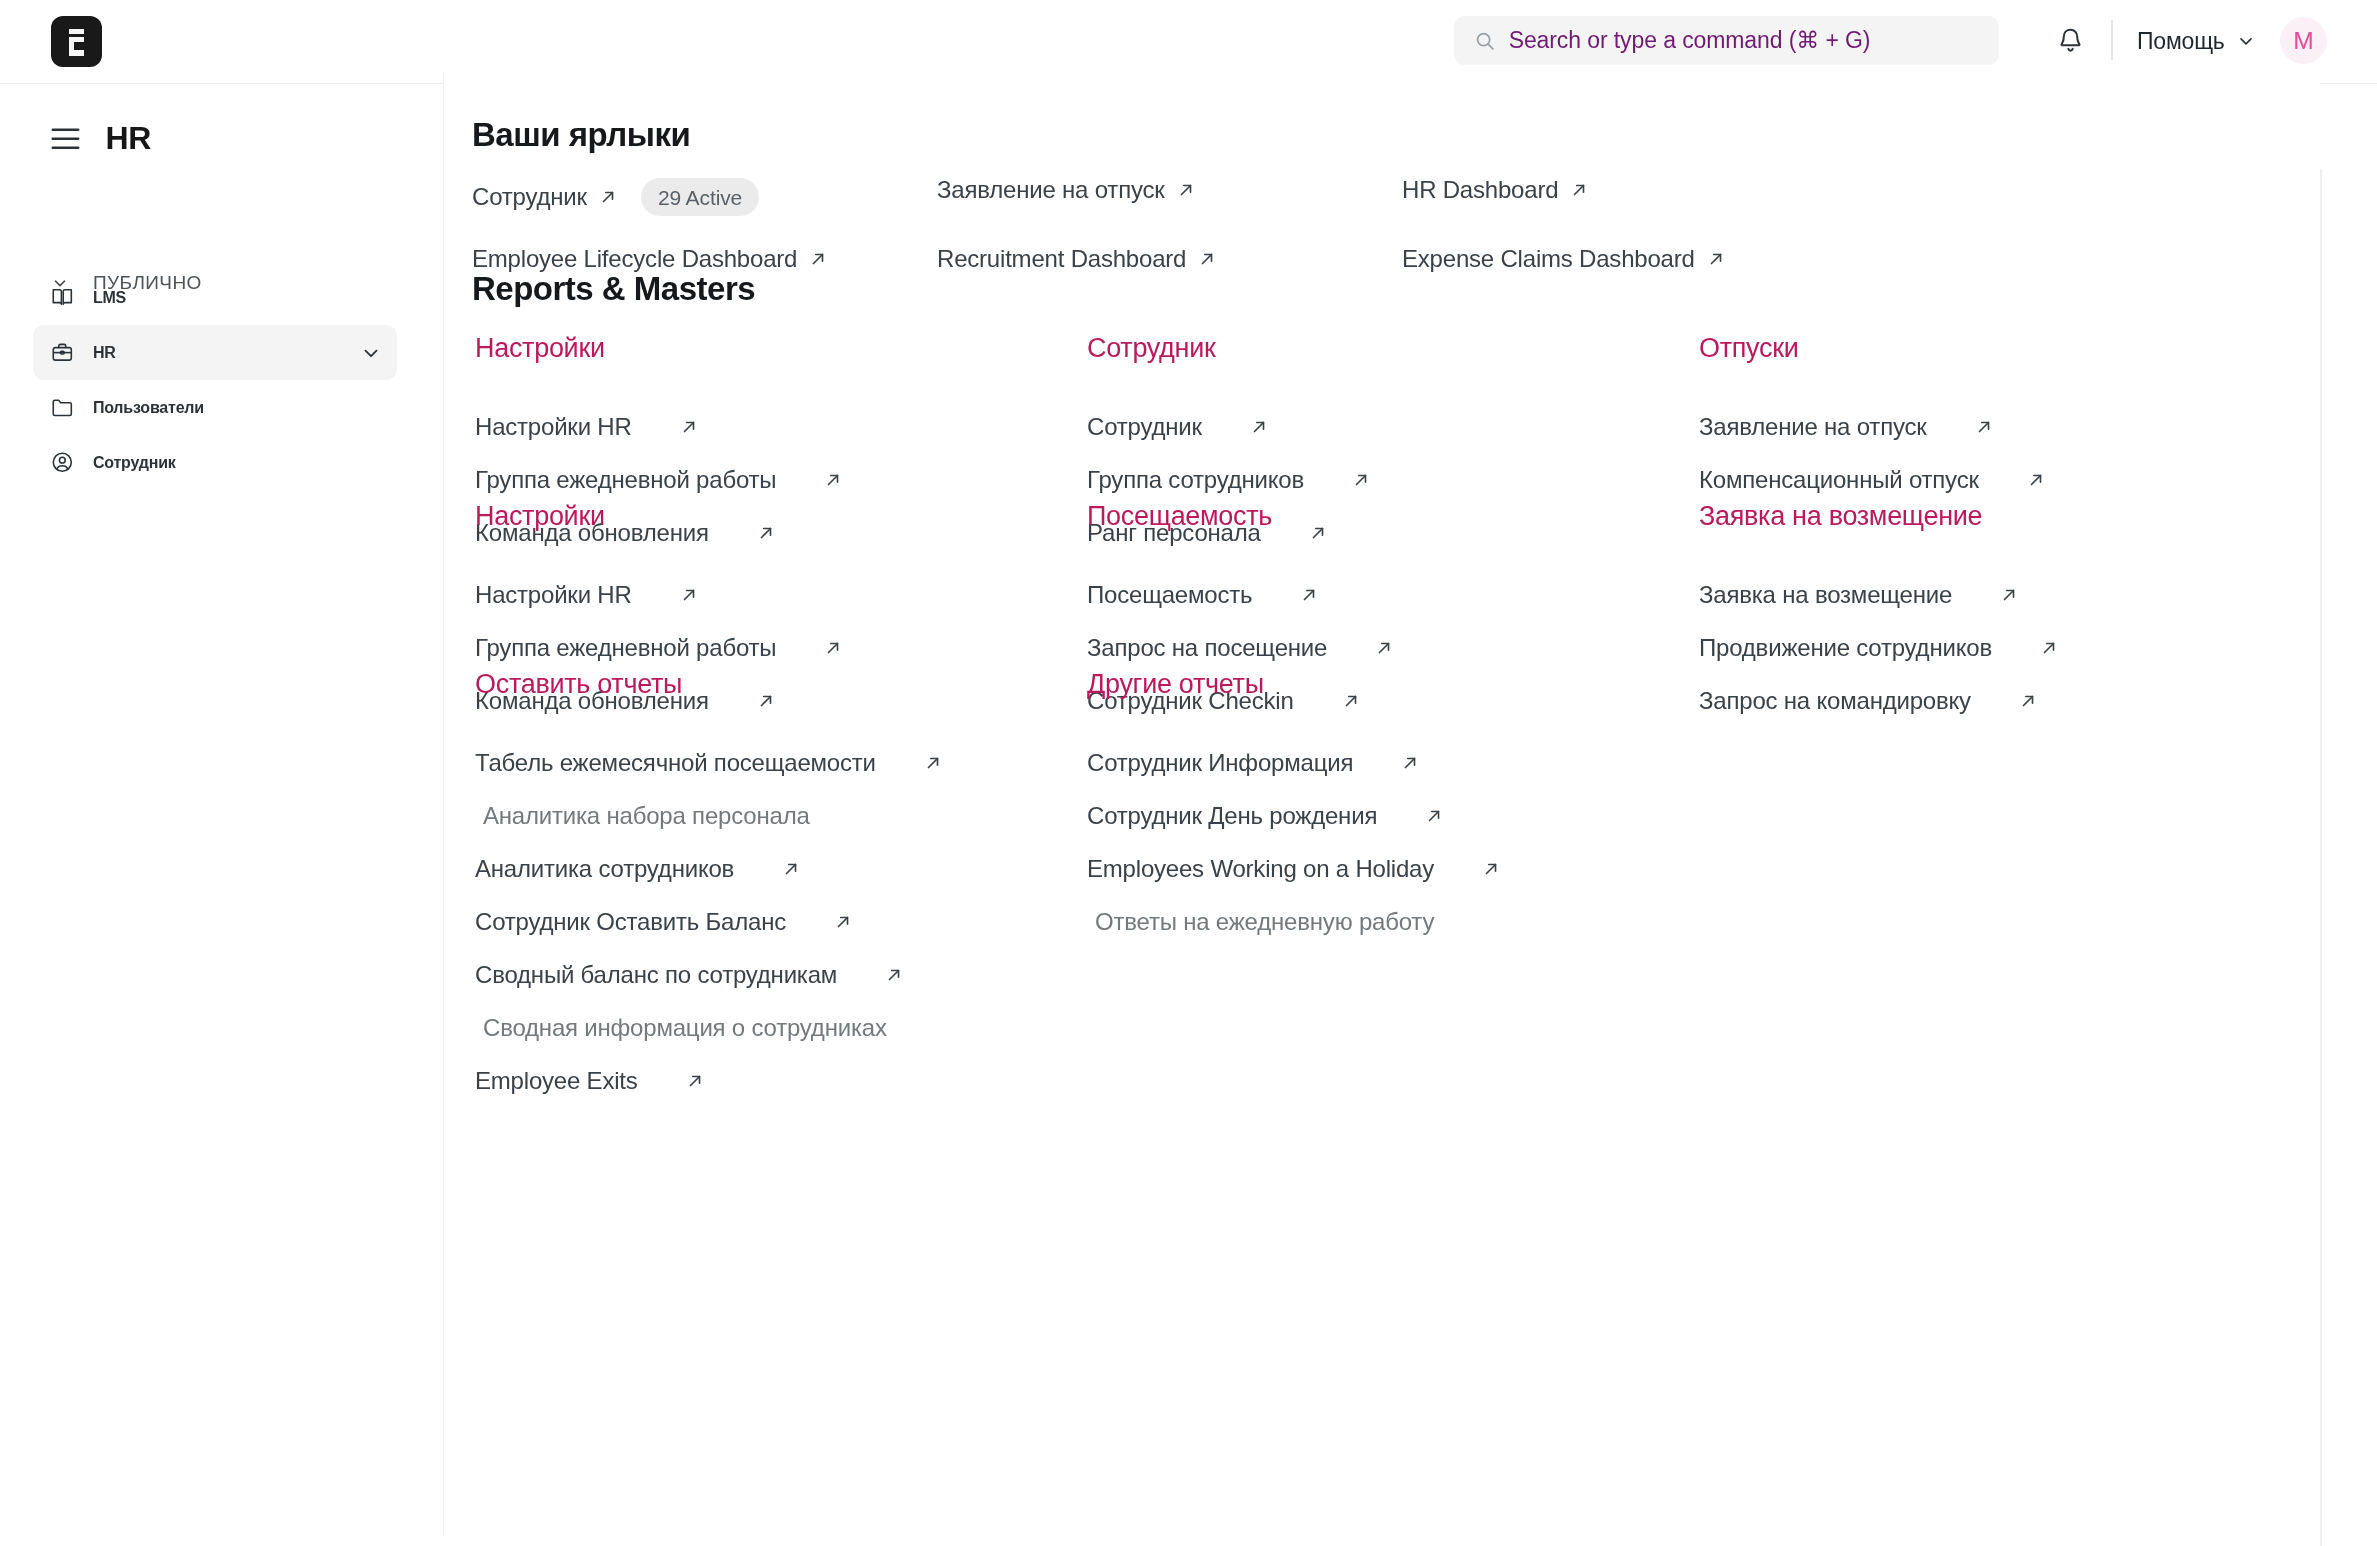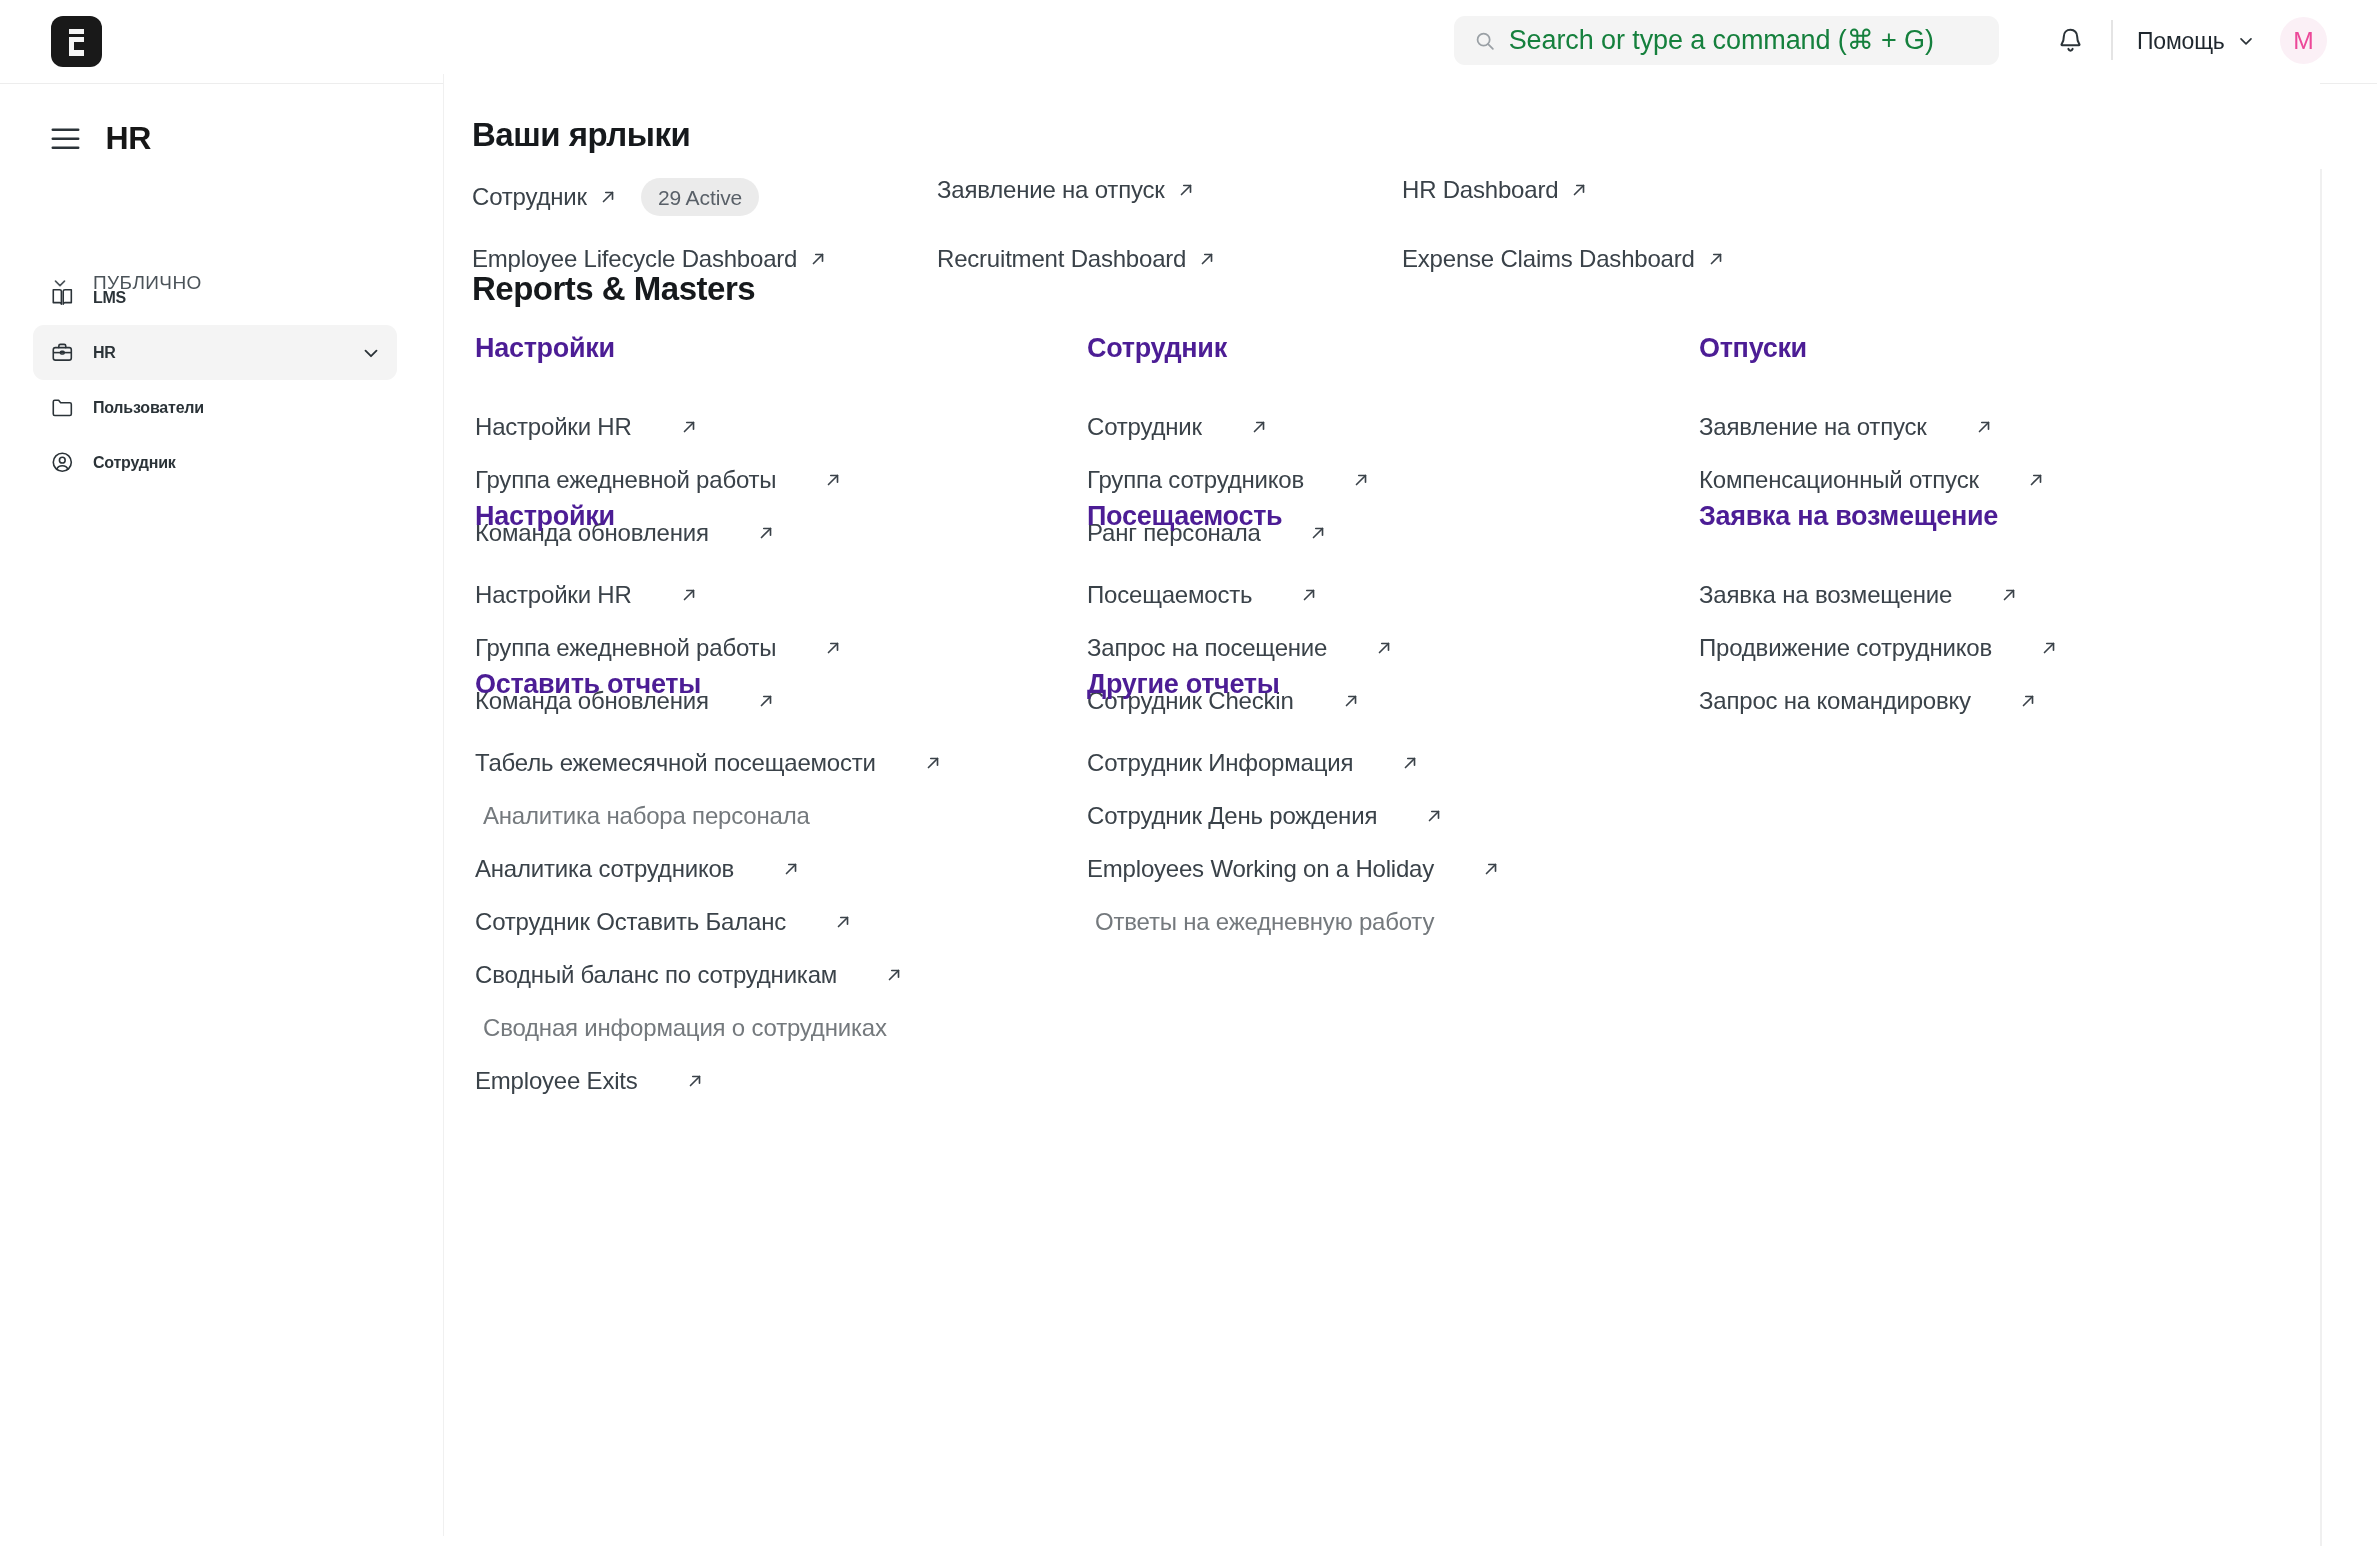--- a/index.html
+++ b/index.html
@@ -35,21 +35,21 @@
 
   .searchbox {
     position: absolute; left: 1454px; top: 16.4px;
     width: 545px; height: 49px;
     background: #f4f4f4; border-radius: 11px;
     display: flex; align-items: center; gap: 12.7px;
     padding: 0 20px;
     border: none;
   }
   .searchbox .ph {
-    font-size: 27px; color: #15803d; line-height: 1;
+    font-size: 23px; color: #701a75; line-height: 1;
     letter-spacing: -0.1px; white-space: nowrap;
   }
   .icon-search { width: 22px; height: 22px; flex: none; }
 
   .bell-btn {
     position: absolute; left: 2051px; top: 22px;
     width: 38px; height: 38px;
     display: flex; align-items: center; justify-content: center;
   }
   .hdr-divider {
@@ -113,21 +113,21 @@
     width: 1.8px; height: 1377px; background: #f0f0f0;
   }
   .scroll-track { position: absolute; left: 2357px; top: 85px; width: 16.4px; height: 1461px; }
 
   .inner { position: absolute; left: 0; top: 0; width: 1877px; }
 
   .h1 {
     font-size: 33px; font-weight: 700; letter-spacing: -0.5px; color: #16191c;
   }
   .h2 {
-    font-size: 27px; font-weight: 700; letter-spacing: -0.3px; color: #4c1d95;
+    font-size: 27px; font-weight: 400; letter-spacing: -0.3px; color: #be185d;
   }
 
   .shortcut-row { display: flex; }
   .shortcut-cell { width: 465px; }
   .lnk {
     display: inline-flex; align-items: center; gap: 12px;
     font-size: 24px; color: #3a4249; letter-spacing: -0.2px;
     line-height: 1;
   }
   .lnk.muted { color: #74797d; margin-left: 8px; }

